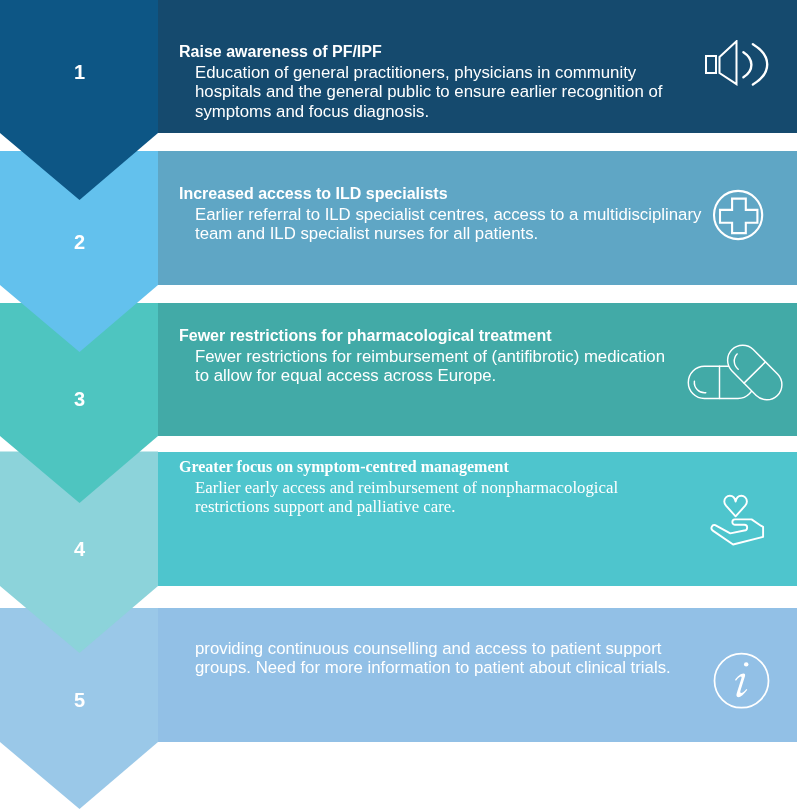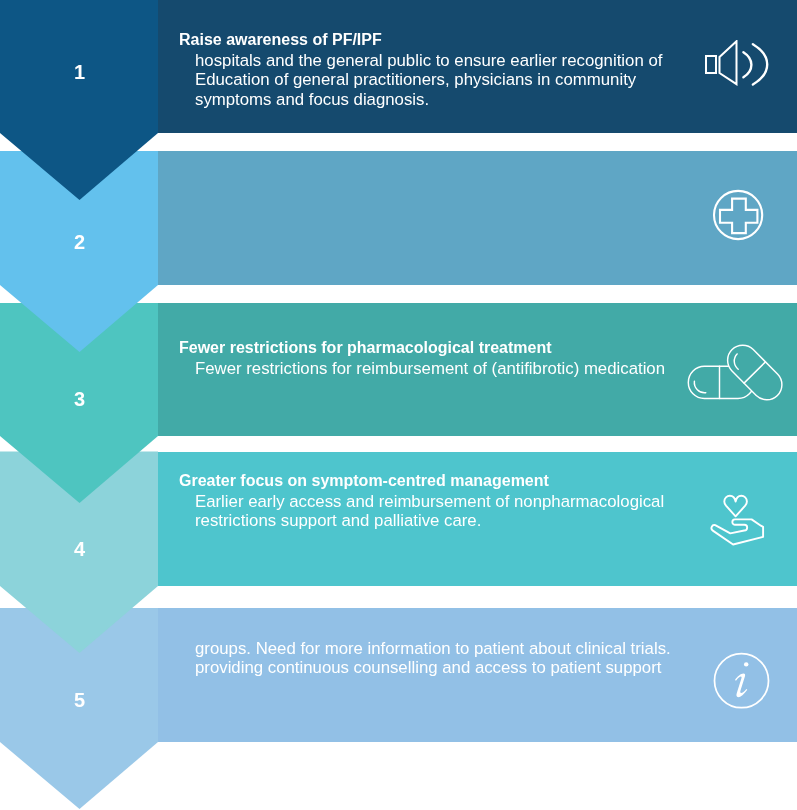--- a/index.html
+++ b/index.html
@@ -25,80 +25,88 @@
   
   .r1 .panel{top:0px;height:133px;background:#154a6e;}
   .r2 .panel{top:151px;height:134px;background:#5fa6c5;}
   .r3 .panel{top:303px;height:133px;background:#42aaa7;}
   .r4 .panel{top:451.5px;height:134.5px;background:#4ec5cd;}
   .r5 .panel{top:608px;height:134px;background:#92c0e6;}
 
   .r1 .num{top:61.5px;}  .r2 .num{top:231.5px;} .r3 .num{top:388.5px;}
   .r4 .num{top:538.5px;} .r5 .num{top:689.5px;}
 
-  .r1 .txt{top:32px;} .r2 .txt{top:186px;} .r3 .txt{top:340px;}
-  .r4 .txt{top:473px;}  .r5 .txt{top:636px;}
+  .r1 .txt{top:44px;} .r2 .txt{top:186px;} .r3 .txt{top:328px;}
+  .r4 .txt{top:459px;font-family:Liberation Serif, serif;}  .r5 .txt{top:636px;}
 
   .r1 .icon{top:40px;left:704px;}  .r2 .icon{top:189px;left:712px;}
   .r3 .icon{top:340px;left:678px;} .r4 .icon{top:492px;left:710px;}
   .r5 .icon{top:652px;left:713px;}
 </style>
 </head>
 <body>
 
 <div id="board">
 
   <div class="row r1">
     <svg class="chevsvg" width="797" height="810">
       <polygon points="0,0 158,0 158,133 79.5,200 0,133" fill="#0d5685"></polygon>
     </svg>
     <div class="panel"></div>
     <div class="num">1</div>
     <div class="txt">
       <div class="title">Raise awareness of PF/IPF</div>
       <div class="body">
+        <div class="bline">Education of general practitioners, physicians in community</div>
         <div class="bline">hospitals and the general public to ensure earlier recognition of</div>
-        <div class="bline">Education of general practitioners, physicians in community</div>
         <div class="bline">symptoms and focus diagnosis.</div>
       </div>
     </div>
     <div class="icon">
       <svg viewBox="0 0 66 46" width="66" height="46" fill="none" stroke="#ffffff" stroke-width="2.0" stroke-linejoin="miter" stroke-linecap="butt">
         <rect x="2.0" y="16.0" width="10.0" height="17.0"></rect>
         <path d="M15.5 17.0 L32.5 1.2 L32.5 44.2 L15.5 33.0 Z"></path>
         <path d="M39.4 12.2 C45.2 15.9 47.4 20.3 47.4 24.7 C47.4 29.1 45.2 33.6 39.4 37.3" stroke-linecap="round" stroke-width="2.4"></path>
         <path d="M48.9 4.2 C58.9 10.3 63.2 17.4 63.2 24.4 C63.2 31.4 58.9 38.5 48.9 44.6" stroke-linecap="round" stroke-width="2.4"></path>
       </svg>
     </div>
   </div>
 
   <div class="row r2">
     <svg class="chevsvg" width="797" height="810">
       <polygon points="0,151 158,151 158,285 79.5,352 0,285" fill="#63c1ed"></polygon>
     </svg>
     <div class="panel"></div>
     <div class="num">2</div>
+    <div class="txt">
+      <div class="title">Increased access to ILD specialists</div>
+      <div class="body">
+        <div class="bline">Earlier referral to ILD specialist centres, access to a multidisciplinary</div>
+        <div class="bline">team and ILD specialist nurses for all patients.</div>
+      </div>
+    </div>
     <div class="icon">
       <svg viewBox="0 0 52 52" width="52" height="52" fill="none" stroke="#ffffff" stroke-width="2.1" stroke-linejoin="miter">
         <circle cx="26.1" cy="26" r="24.1"></circle>
         <path d="M20.1 9.6 H33.8 V20.9 H45.4 V33.7 H33.8 V44.1 H20.1 V33.7 H8.0 V20.9 H20.1 Z"></path>
       </svg>
     </div>
   </div>
 
   <div class="row r3">
     <svg class="chevsvg" width="797" height="810">
       <polygon points="0,303 158,303 158,436 79.5,503 0,436" fill="#4ec5c0"></polygon>
     </svg>
     <div class="panel"></div>
     <div class="num">3</div>
     <div class="txt">
       <div class="title">Fewer restrictions for pharmacological treatment</div>
       <div class="body">
         <div class="bline">Fewer restrictions for reimbursement of (antifibrotic) medication</div>
+        <div class="bline">to allow for equal access across Europe.</div>
       </div>
     </div>
     <div class="icon">
       <svg viewBox="0 0 110 66" width="110" height="66" fill="none" stroke="#ffffff" stroke-width="1.45" stroke-linejoin="round" stroke-linecap="round">
         <g clip-path="url(#pillclip)">
           <path d="M26.4 26.3 H60.0 A16.1 16.1 0 0 1 60.0 58.5 H26.4 A16.1 16.1 0 0 1 26.4 26.3 Z"></path>
           <line x1="41.5" y1="26.3" x2="41.5" y2="58.5"></line>
           <path d="M16.4 41.2 A10.3 10.3 0 0 0 27.8 52.7"></path>
         </g>
         <path d="M53.76 30.71 A15.1 15.1 0 0 1 75.24 9.49 L99.74 34.29 A15.1 15.1 0 0 1 78.26 55.51 Z"></path>
@@ -135,22 +143,22 @@
   </div>
 
   <div class="row r5">
     <svg class="chevsvg" width="797" height="810">
       <polygon points="0,608 158,608 158,742 79.5,809 0,742" fill="#9ac8e8"></polygon>
     </svg>
     <div class="panel"></div>
     <div class="num">5</div>
     <div class="txt">
       <div class="body">
+        <div class="bline">providing continuous counselling and access to patient support</div>
         <div class="bline">groups. Need for more information to patient about clinical trials.</div>
-        <div class="bline">providing continuous counselling and access to patient support</div>
       </div>
     </div>
     <div class="icon">
       <svg viewBox="0 0 58 58" width="58" height="58" fill="none" stroke="#ffffff" stroke-width="1.75">
         <circle cx="28.5" cy="28.7" r="27.0"></circle>
         <g fill="#ffffff" stroke="none">
           <ellipse cx="33.2" cy="12.4" rx="2.25" ry="2.05"></ellipse>
           <path d="M22.0 27.9 C24.4 24.6 27.9 21.6 30.4 21.6 C32.1 21.6 32.5 22.8 31.9 24.6 L27.5 38.4 C27.0 40.0 27.3 40.9 28.1 40.9 C29.4 40.9 31.3 39.4 33.4 36.9 L34.3 37.8 C31.1 42.3 27.6 45.2 25.3 45.2 C23.5 45.2 23.0 43.7 23.8 41.1 L28.3 26.8 C28.8 25.3 28.6 24.6 27.9 24.6 C26.9 24.6 25.2 26.0 23.0 28.7 Z"></path>
         </g>
       </svg>

